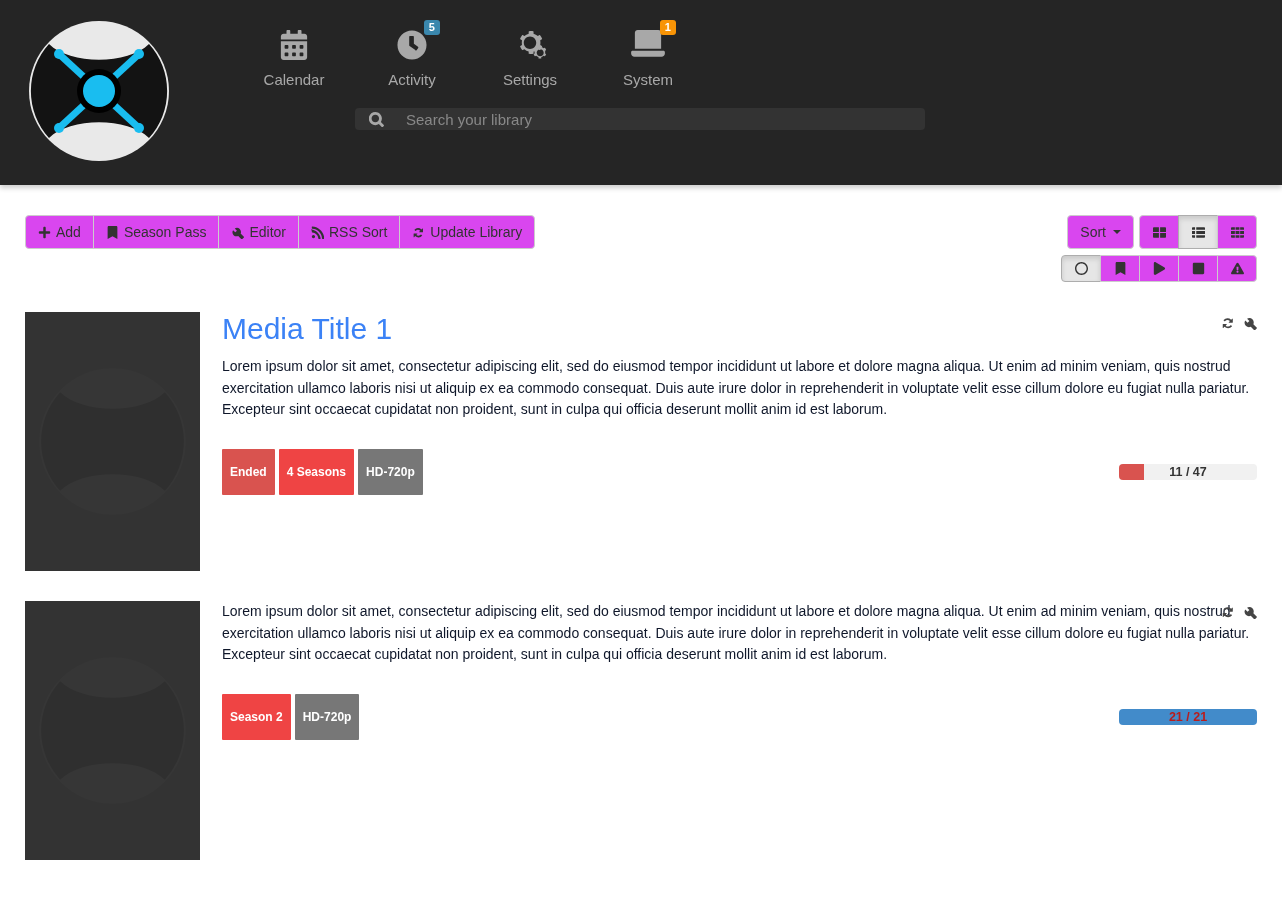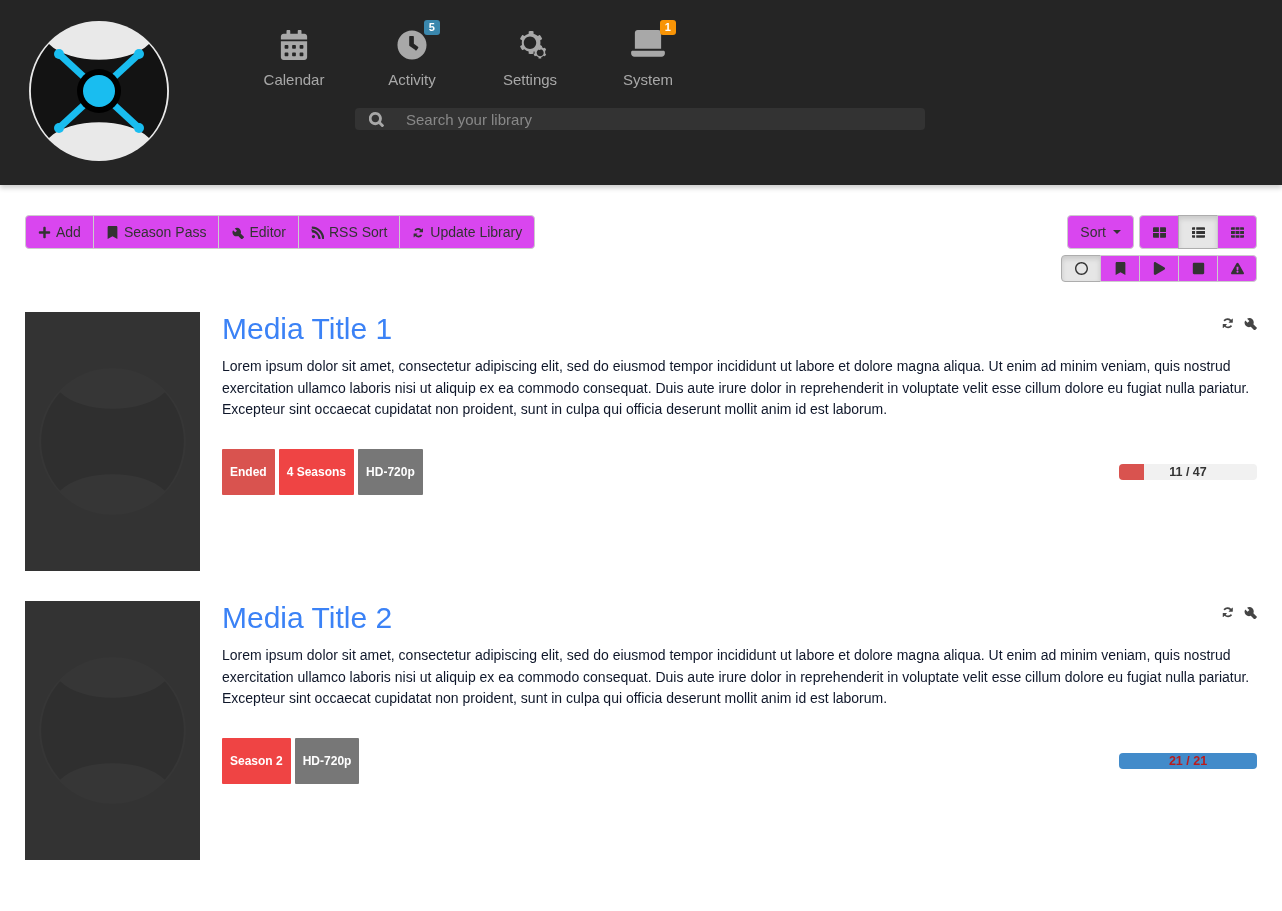--- a/index.html
+++ b/index.html
@@ -400,21 +400,20 @@
     </div>
     <div class="media-content">
       <div class="item-actions">
         <svg width="14" height="14" viewBox="0 0 512 512">
               <path d="M370 134a192 192 0 0 0-272 10 12 12 0 0 0 0 17l30 30a12 12 0 0 0 16 1 128 128 0 0 1 181-6l-39 39a12 12 0 0 0 8 20h126a12 12 0 0 0 12-12V107a12 12 0 0 0-20-8l-42 42zM256 384a128 128 0 0 1-85-32l39-39a12 12 0 0 0-8-20H76a12 12 0 0 0-12 12v126a12 12 0 0 0 20 8l42-42a192 192 0 0 0 272-10 12 12 0 0 0 0-17l-30-30a12 12 0 0 0-16-1 128 128 0 0 1-96 45z"></path>
             </svg>
         <svg width="14" height="14" viewBox="0 0 512 512">
               <path d="M507 427L379 299c27-59 16-132-34-182-54-54-136-60-197-20l86 86-66 66-86-86c-40 61-34 143 20 197 50 50 123 61 182 34l128 128c7 7 18 7 24 0l71-71c7-7 7-18 0-24z"></path>
             </svg>
       </div>
-      <h2 class="media-title">Media Title 2</h2>
       <p class="media-desc">Lorem ipsum dolor sit amet, consectetur adipiscing elit, sed do eiusmod tempor incididunt ut labore et dolore magna aliqua. Ut enim ad minim veniam, quis nostrud exercitation ullamco laboris nisi ut aliquip ex ea commodo consequat. Duis aute irure dolor in reprehenderit in voluptate velit esse cillum dolore eu fugiat nulla pariatur. Excepteur sint occaecat cupidatat non proident, sunt in culpa qui officia deserunt mollit anim id est laborum.</p>
       <div class="label-row">
         <span class="labels-target"><span class="label label-info">Season 2</span><span class="label label-default">HD-720p</span></span>
         <div class="progress-wrap">
           <div class="progress">
             <div class="progress-bar full" style="width: 100%;"></div>
             <div class="progress-text">21 / 21</div>
           </div>
         </div>
       </div>

